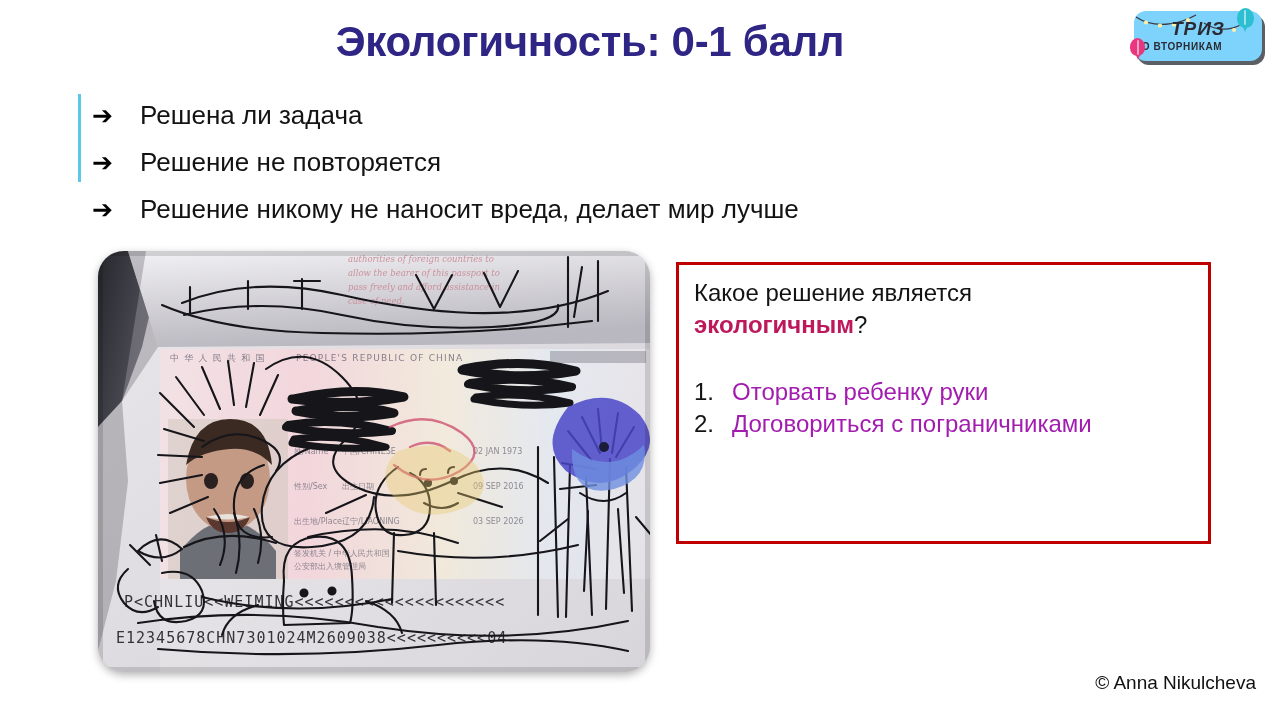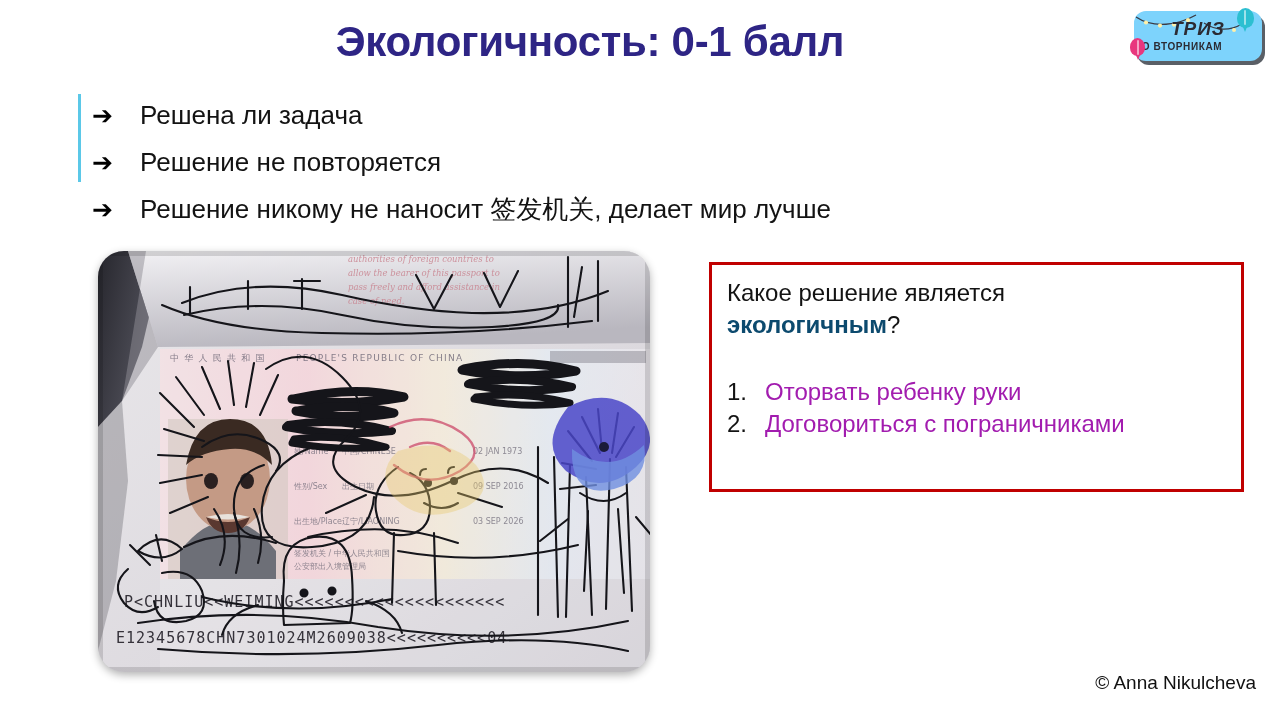--- a/index.html
+++ b/index.html
@@ -177,24 +177,24 @@
   }
   #photo svg {
     display: block;
     width: 552px;
     height: 421px;
   }
 
   
   #question-box {
     position: absolute;
-    left: 709px;
+    left: 676px;
     top: 262px;
     width: 535px;
-    height: 230px;
+    height: 282px;
     border: 3px solid #C00000;
     box-sizing: border-box;
     background: #ffffff;
   }
   #question-line1 {
     position: absolute;
     left: 15px;
     top: 14px;
     font-size: 24px;
     color: #131313;
@@ -202,21 +202,21 @@
   }
   #question-line2 {
     position: absolute;
     left: 15px;
     top: 46px;
     font-size: 24px;
     color: #131313;
     white-space: nowrap;
   }
   .eco-word {
-    color: #0c4a6e;
+    color: #be185d;
     font-weight: bold;
   }
   #answers {
     position: absolute;
     left: 15px;
     top: 113px;
     width: 505px;
   }
   .answer-row {
     display: flex;
@@ -280,21 +280,21 @@
     <div class="bullet">
       <span class="bullet-arrow">➔</span>
       <span class="bullet-text">Решена ли задача</span>
     </div>
     <div class="bullet">
       <span class="bullet-arrow">➔</span>
       <span class="bullet-text">Решение не повторяется</span>
     </div>
     <div class="bullet">
       <span class="bullet-arrow">➔</span>
-      <span class="bullet-text">Решение никому не наносит 签发机关, делает мир лучше</span>
+      <span class="bullet-text">Решение никому не наносит вреда, делает мир лучше</span>
     </div>
   </div>
 
   <div id="photo">
     <svg viewBox="0 0 552 421">
       <defs>
         <linearGradient id="pgPaper" x1="0" y1="0" x2="1" y2="1">
           <stop offset="0%" stop-color="#e9e7ea"></stop>
           <stop offset="55%" stop-color="#dedbe0"></stop>
           <stop offset="100%" stop-color="#cfccd3"></stop>

